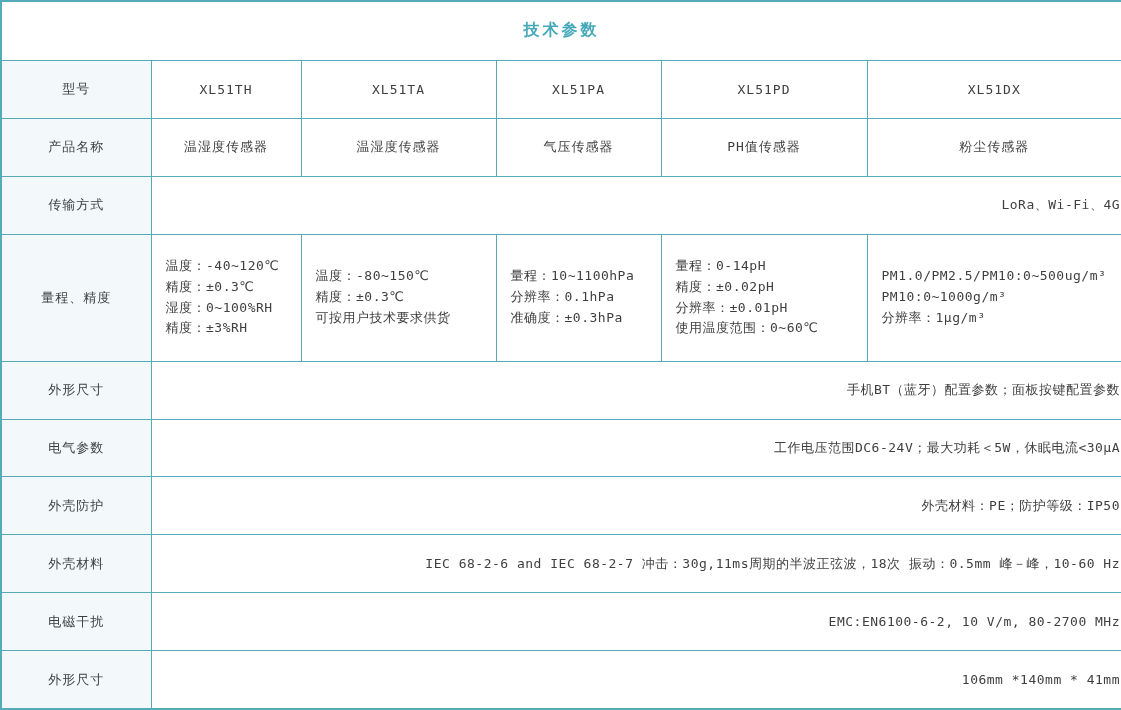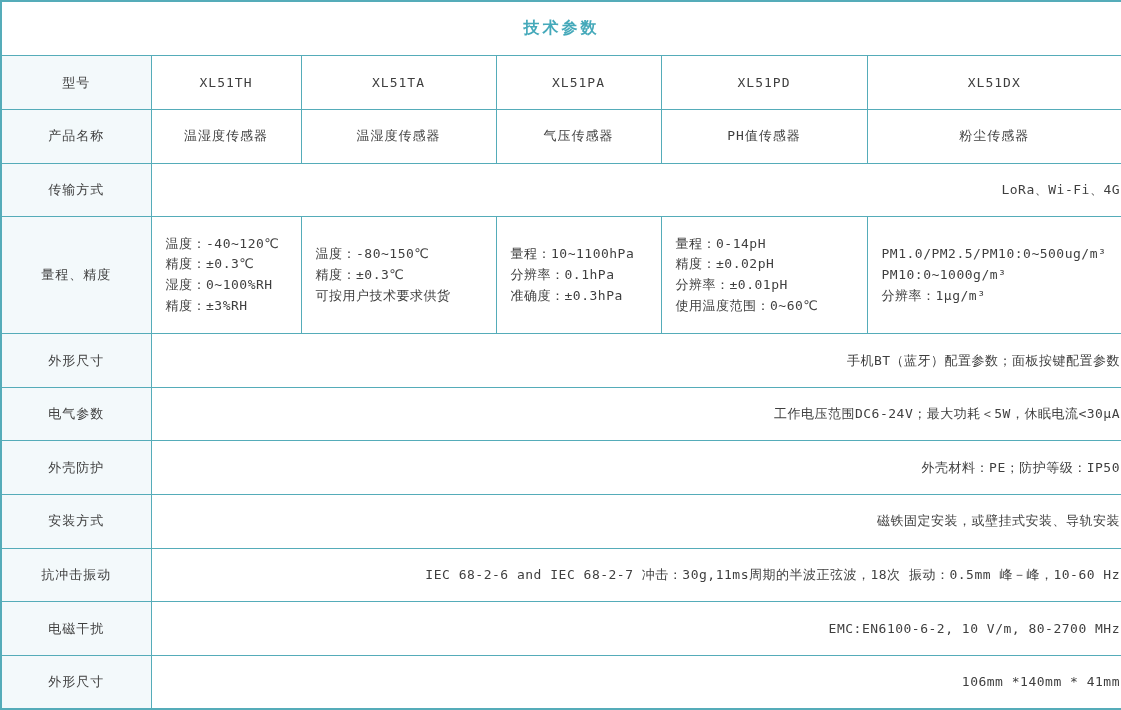--- a/index.html
+++ b/index.html
@@ -154,25 +154,21 @@
       </tr>
       <tr>
         <td class="label-cell">电气参数</td>
         <td class="value-cell" colspan="5">工作电压范围DC6-24V；最大功耗＜5W，休眠电流&lt;30μA</td>
       </tr>
       <tr>
         <td class="label-cell">外壳防护</td>
         <td class="value-cell" colspan="5">外壳材料：PE；防护等级：IP50</td>
       </tr>
       <tr>
-        <td class="label-cell">安装方式</td>
-        <td class="value-cell" colspan="5">磁铁固定安装，或壁挂式安装、导轨安装</td>
-      </tr>
-      <tr>
-        <td class="label-cell">抗冲击振动</td>
+        <td class="label-cell">外壳材料</td>
         <td class="value-cell" colspan="5">IEC 68-2-6 and IEC 68-2-7 冲击：30g,11ms周期的半波正弦波，18次 振动：0.5mm 峰－峰，10-60 Hz</td>
       </tr>
       <tr>
         <td class="label-cell">电磁干扰</td>
         <td class="value-cell" colspan="5">EMC:EN6100-6-2, 10 V/m, 80-2700 MHz</td>
       </tr>
       <tr>
         <td class="label-cell">外形尺寸</td>
         <td class="value-cell" colspan="5">106mm *140mm * 41mm</td>
       </tr>

